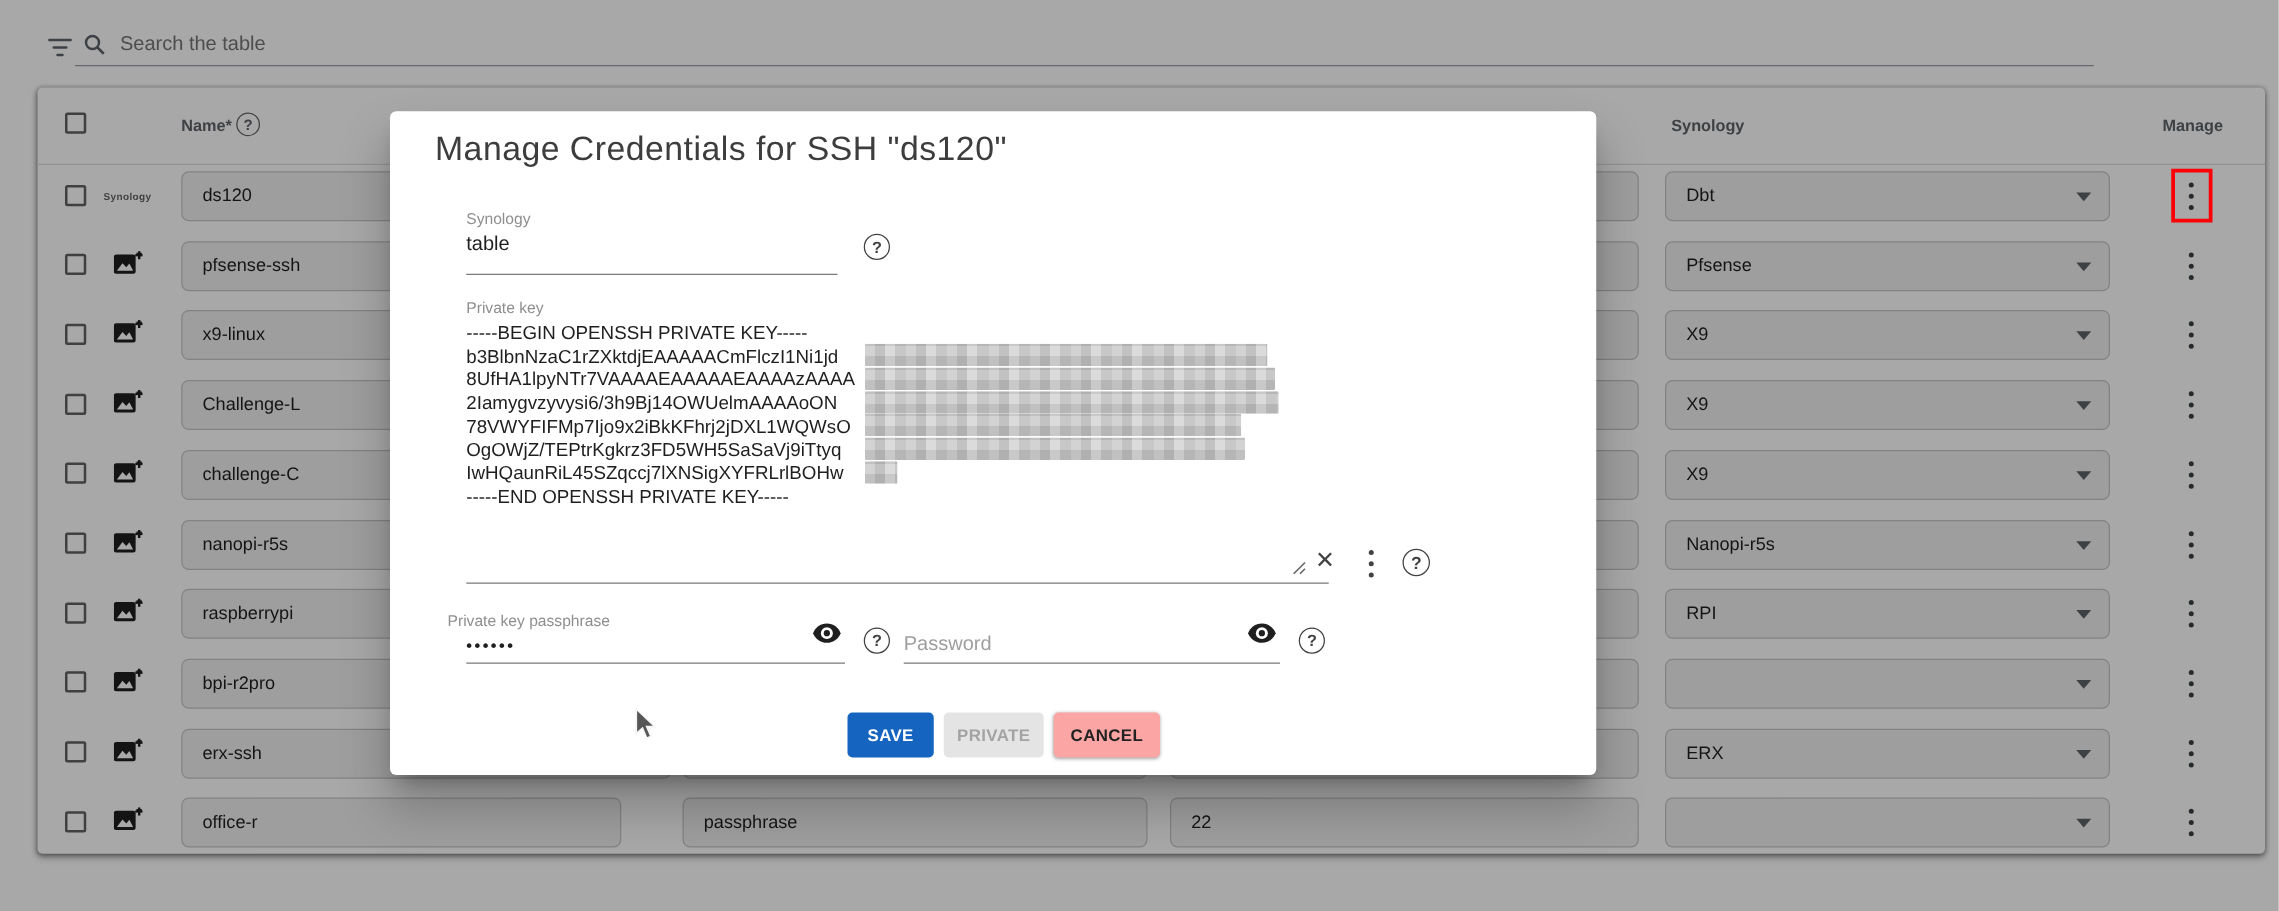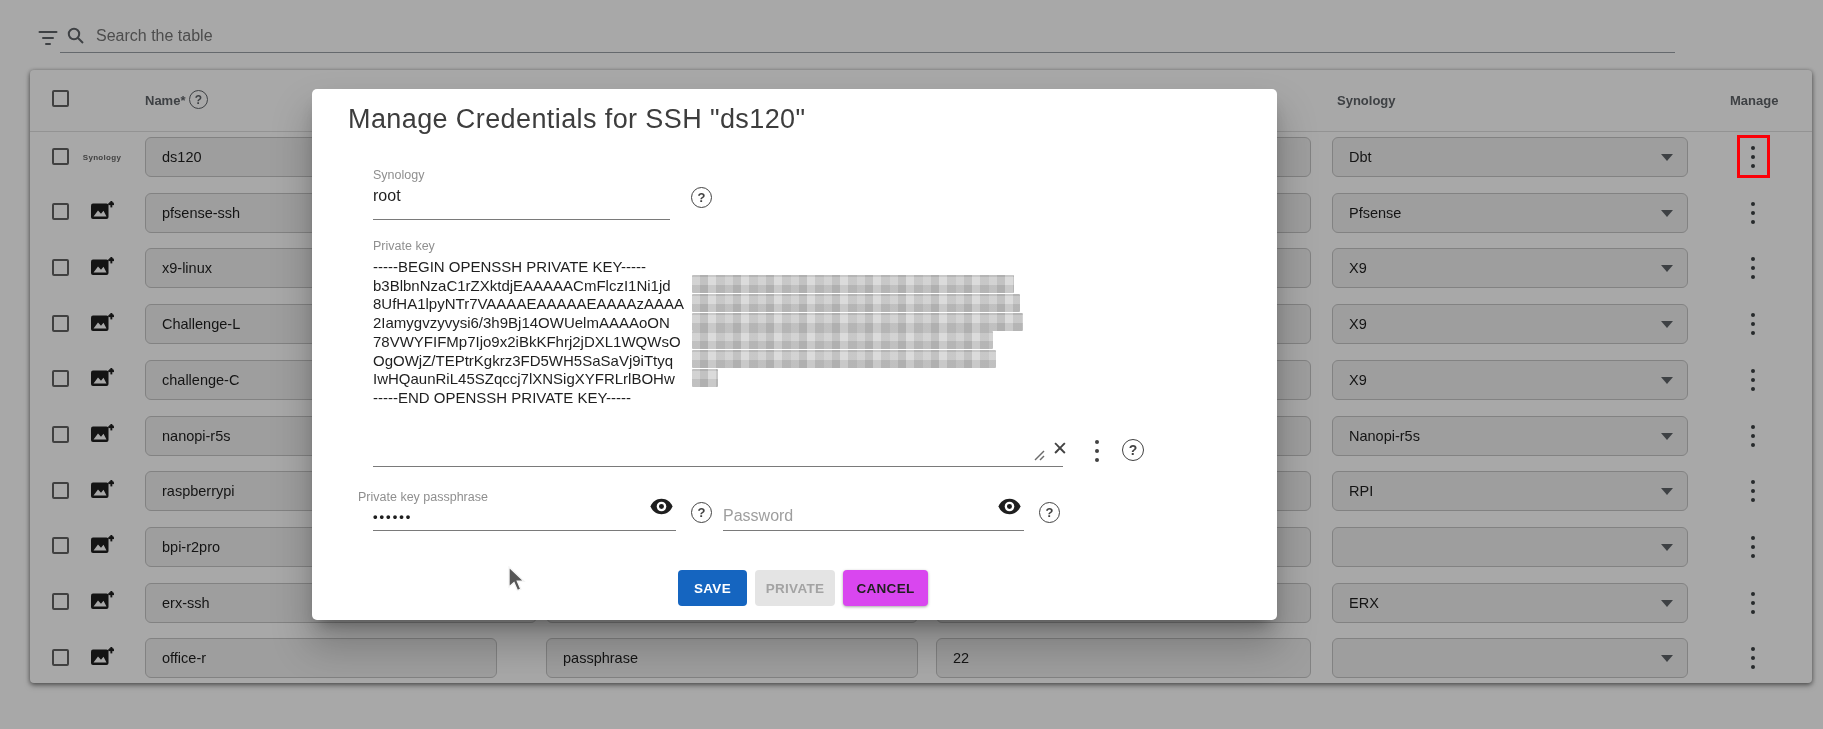--- a/index.html
+++ b/index.html
@@ -60,21 +60,21 @@
                  align-items:center; justify-content:space-between; cursor:pointer; }
   .modal-kebab b { width:4px; height:4px; border-radius:50%; background:#424242; }
   .q-abs { position:absolute; cursor:pointer; }
   .dots-value { position:absolute; font-size:13px; font-weight:bold; letter-spacing:2px; color:#1f1f1f; }
   .placeholder { color:#9e9e9e; }
   .eye { position:absolute; cursor:pointer; }
   .btn { position:absolute; top:481px; height:36px; border:none; border-radius:4px; font-size:13.5px; font-weight:bold;
          font-family:"Liberation Sans", sans-serif; letter-spacing:.3px; cursor:pointer; }
   .btn-save   { left:366px; width:69px;  color:#fff; }
   .btn-delete { left:443px; width:80px;  background:#e4e4e4; color:#a3a3a3; cursor:default; }
-  .btn-cancel { left:531px; width:85px;  background:#d946ef; color:#212121; box-shadow:0 1px 3px rgba(0,0,0,.35); }
+  .btn-cancel { left:531px; width:85px;  background:#fca5a5; color:#212121; box-shadow:0 1px 3px rgba(0,0,0,.35); }
 
   
   .red-box { position:absolute; left:1737px; top:135px; width:33px; height:43px; border:3px solid #fb0007; z-index:30; }
   .cursor { position:absolute; left:508px; top:566px; z-index:40; }
 </style>
 </head>
 <body>
 
 <div id="stage">
 
@@ -377,21 +377,21 @@
         <b></b>
       </span>
     </div>
 
   <div class="overlay"></div>
 
   <div class="modal">
     <div class="modal-title">Manage Credentials for SSH "ds120"</div>
 
     <span class="flabel" style="left:61px; top:79px;">Synology</span>
-    <span class="fvalue" style="left:61px; top:98px;">root</span>
+    <span class="fvalue" style="left:61px; top:98px;">table</span>
     <div class="fline" style="left:61px; top:130px; width:297px;"></div>
     <span class="qcircle dark q-abs" style="left:379px; top:98px; width:21px; height:21px; font-size:13px;">?</span>
 
     <span class="flabel" style="left:61px; top:150px;">Private key</span>
     <div class="pk-text">-----BEGIN OPENSSH PRIVATE KEY-----
 b3BlbnNzaC1rZXktdjEAAAAACmFlczI1Ni1jd
 8UfHA1lpyNTr7VAAAAEAAAAAEAAAAzAAAA
 2Iamygvzyvysi6/3h9Bj14OWUelmAAAAoON
 78VWYFIFMp7Ijo9x2iBkKFhrj2jDXL1WQWsO
 OgOWjZ/TEPtrKgkrz3FD5WH5SaSaVj9iTtyq

